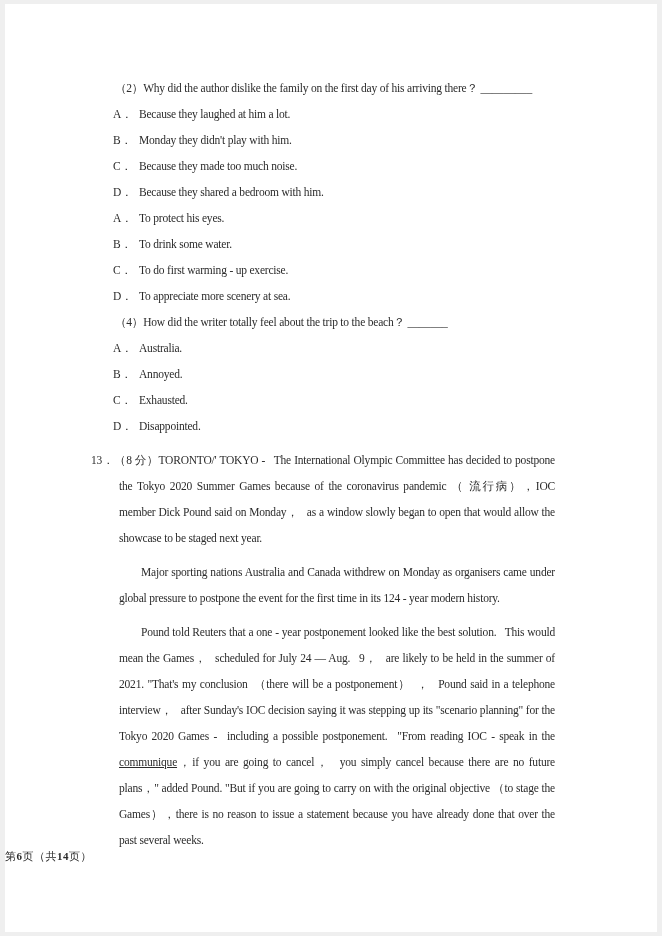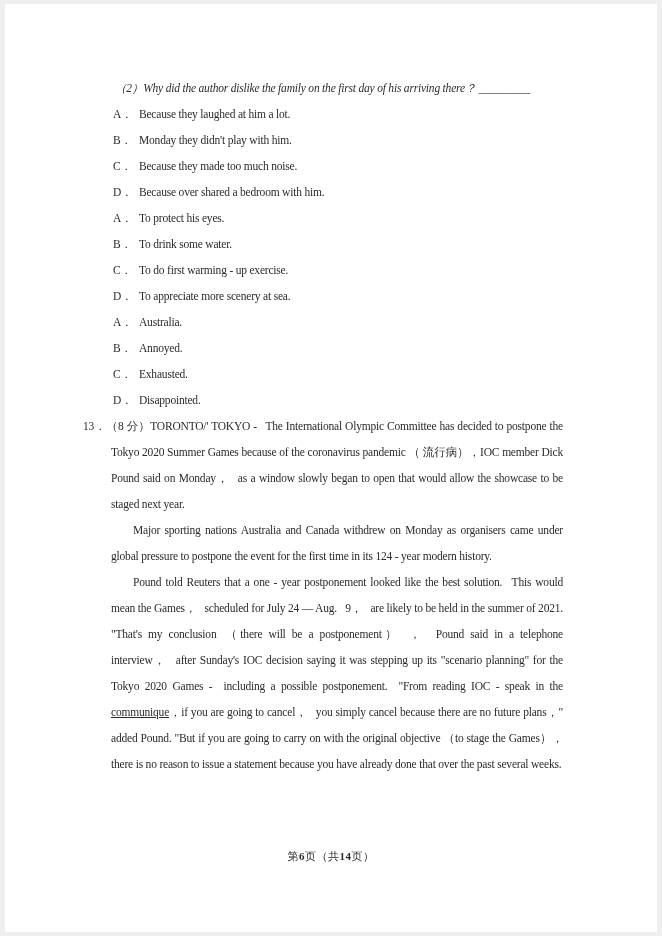--- a/index.html
+++ b/index.html
@@ -19,33 +19,33 @@
     background: #ffffff;
   }
   .content {
     position: absolute;
     left: 106px; top: 71px;
     width: 452px;
     font-size: 11.5px;
     letter-spacing: -0.2px;
     line-height: 26px;
   }
-  .q-line { white-space: nowrap; text-indent: 4px; font-style: italic; }
+  .q-line { white-space: nowrap; text-indent: 4px; }
   .blank { letter-spacing: 0; color: #3a3a3a; }
   .opt { display: flex; padding-left: 2px; }
   .opt-letter { flex: 0 0 26px; }
   .opt-text { flex: 1; }
-  .passage p { margin: 0; text-align: justify; }
+  .passage p { margin: 8px; text-align: justify; }
   .p-first { text-indent: -28px; }
   .p-indent { text-indent: 22px; }
   .uword { text-decoration: underline; font-family: Liberation Serif, serif; }
   .footer {
     position: absolute;
     left: 0; top: 845px; width: 100%;
-    text-align: center;
+    text-align: left;
     font-size: 11px;
     letter-spacing: 0.5px;
   }
   .footer .num { font-weight: bold; }
 </style>
 </head>
 <body>
 
 <div class="page">
   <div class="content">
@@ -62,21 +62,21 @@
       <div class="opt">
         <span class="opt-letter">B．</span>
         <span class="opt-text">Monday they didn't play with him.</span>
       </div>
       <div class="opt">
         <span class="opt-letter">C．</span>
         <span class="opt-text">Because they made too much noise.</span>
       </div>
       <div class="opt">
         <span class="opt-letter">D．</span>
-        <span class="opt-text">Because over shared a bedroom with him.</span>
+        <span class="opt-text">Because they shared a bedroom with him.</span>
       </div>
     </div>
 
     <div class="q-block">
       <div class="opt">
         <span class="opt-letter">A．</span>
         <span class="opt-text">To protect his eyes.</span>
       </div>
       <div class="opt">
         <span class="opt-letter">B．</span>
@@ -86,20 +86,24 @@
         <span class="opt-letter">C．</span>
         <span class="opt-text">To do first warming - up exercise.</span>
       </div>
       <div class="opt">
         <span class="opt-letter">D．</span>
         <span class="opt-text">To appreciate more scenery at sea.</span>
       </div>
     </div>
 
     <div class="q-block">
+      <div class="q-line">
+        <span>（4）How did the writer totally feel about the trip to the beach？</span>
+        <span class="blank">_______</span>
+      </div>
       <div class="opt">
         <span class="opt-letter">A．</span>
         <span class="opt-text">Australia.</span>
       </div>
       <div class="opt">
         <span class="opt-letter">B．</span>
         <span class="opt-text">Annoyed.</span>
       </div>
       <div class="opt">
         <span class="opt-letter">C．</span>

